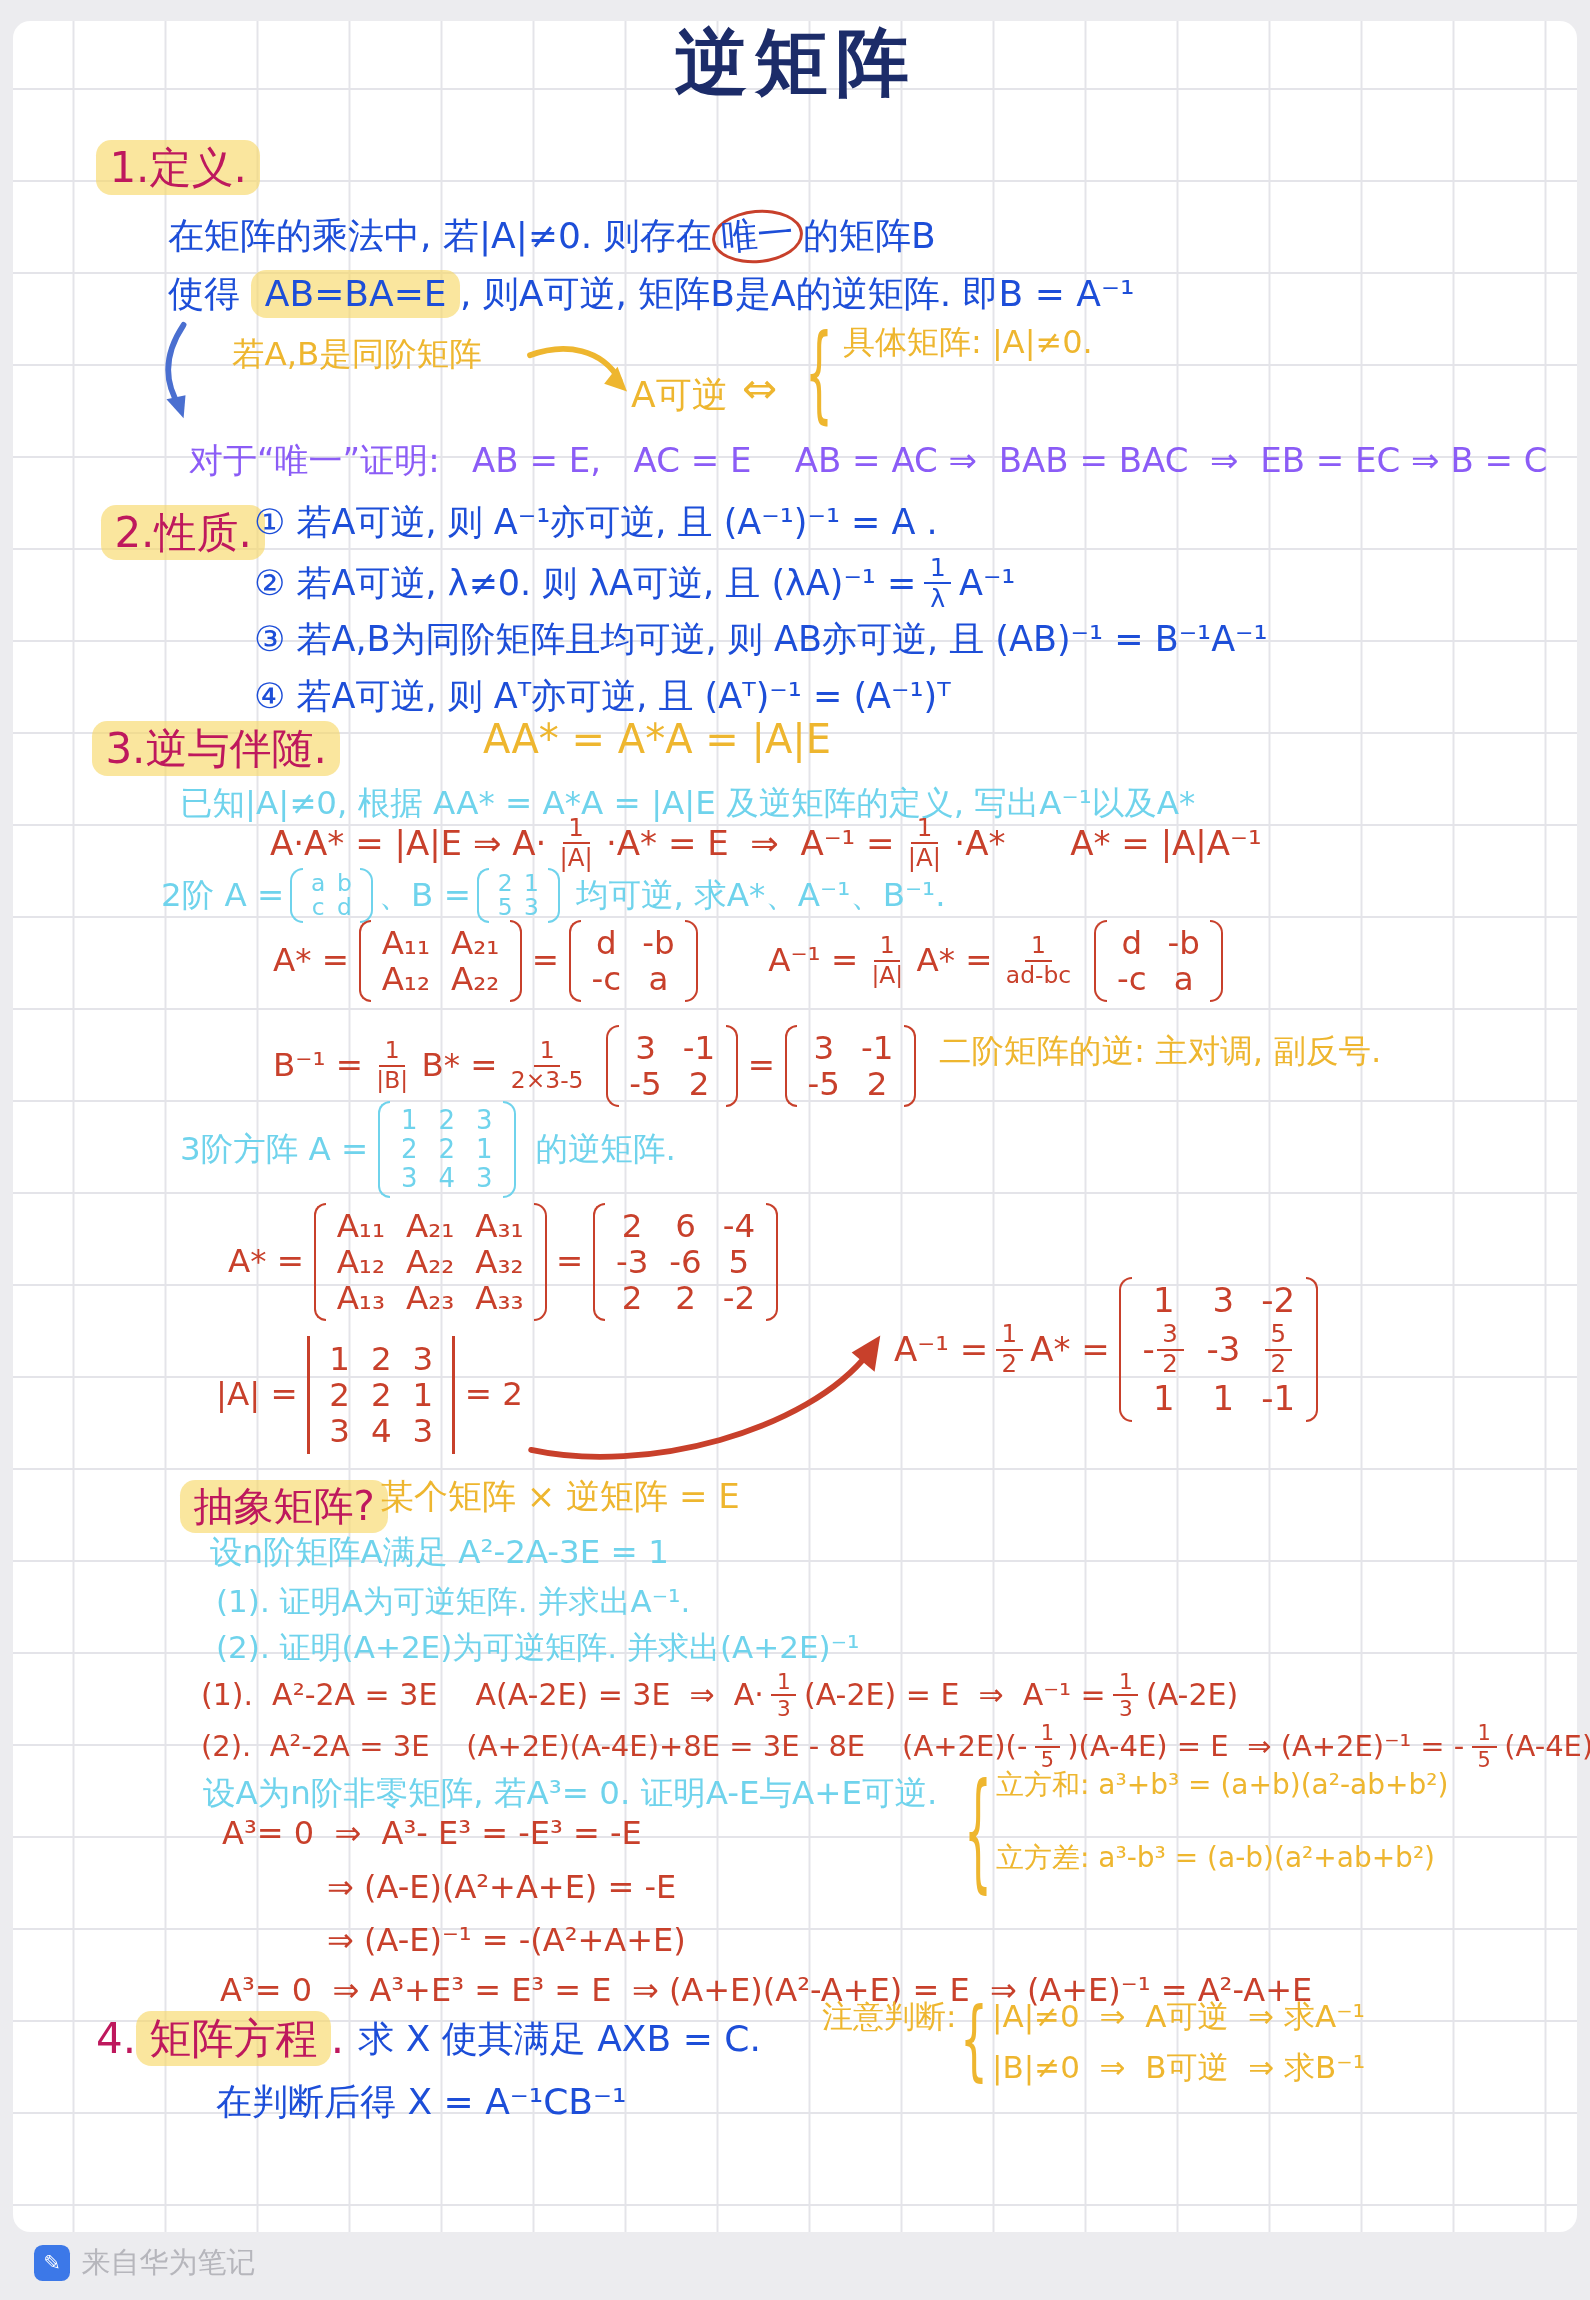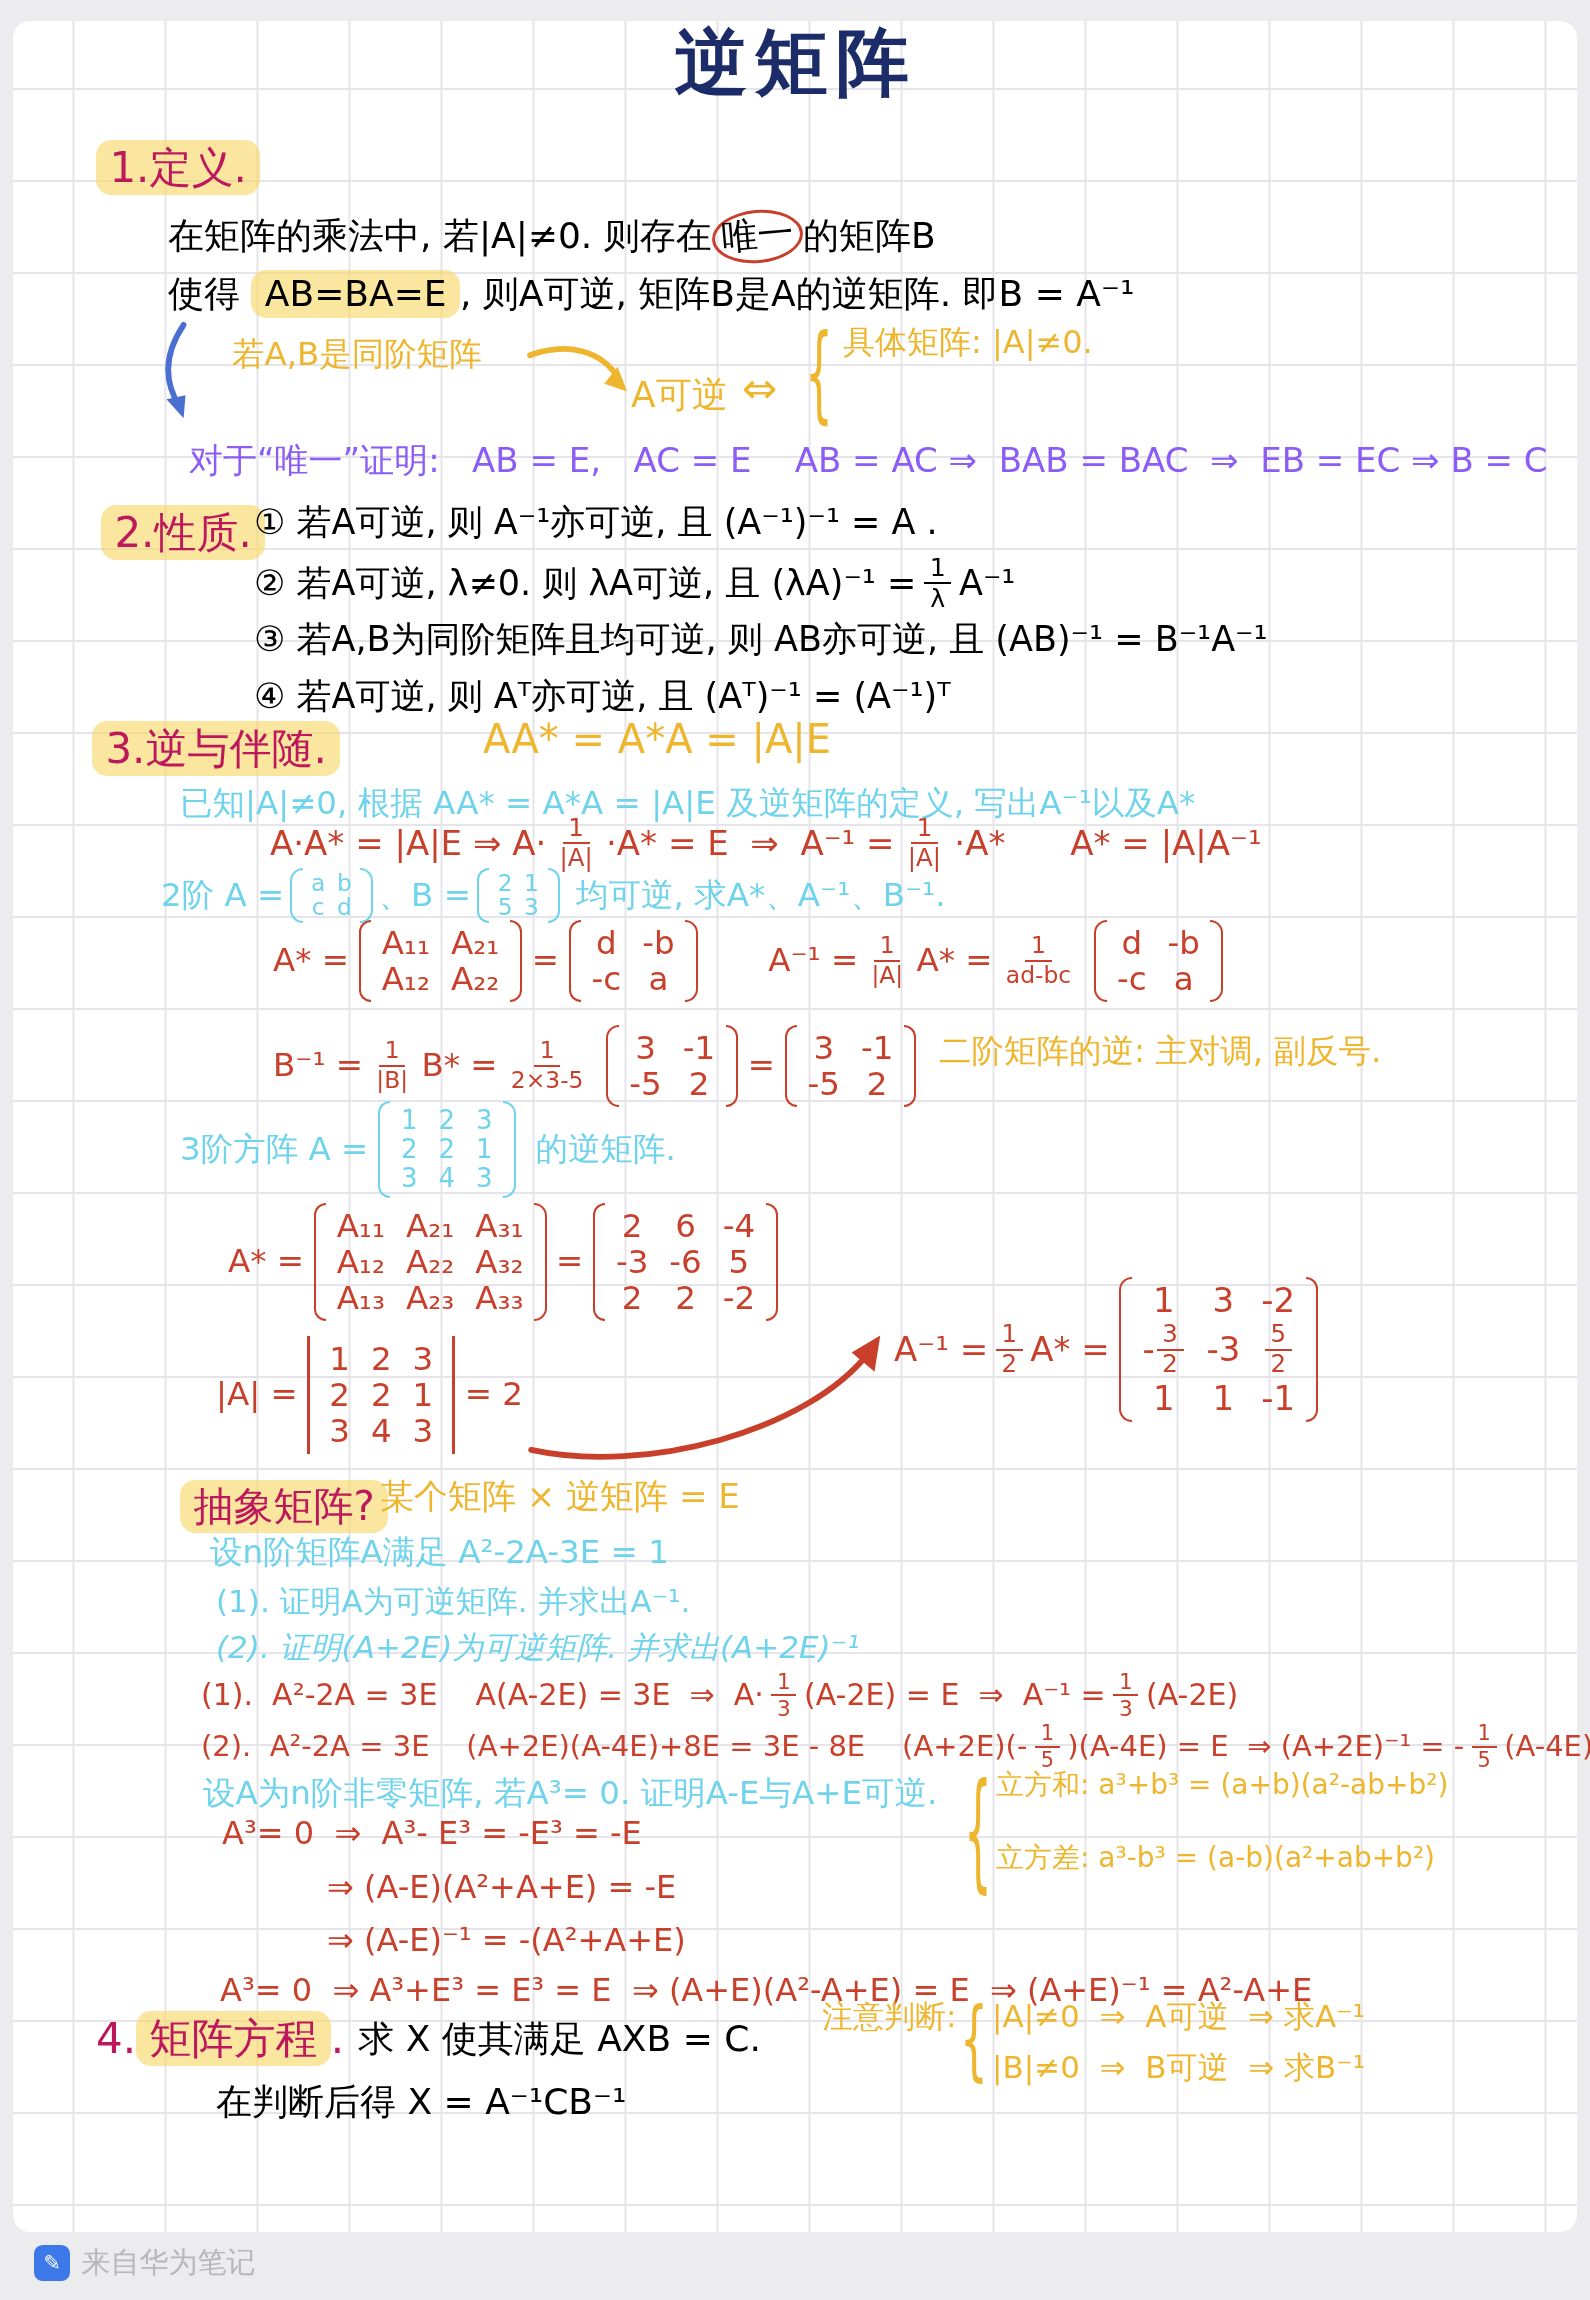--- a/index.html
+++ b/index.html
@@ -3,21 +3,21 @@
 <meta charset="utf-8">
 <style>
   html,body{margin:0;padding:0;background:#ececef;}
   #page{position:relative;width:1591px;height:2301px;background:#ececef;overflow:hidden;
         font-family:"DejaVu Sans",sans-serif;}
   #card{position:absolute;left:13.4px;top:21px;width:1564px;height:2211px;background-color:#ffffff;
         background-image:linear-gradient(to right,#e4e4e9 1.9px,transparent 1.9px),
                          linear-gradient(to bottom,#e4e4e9 1.9px,transparent 1.9px);
         background-size:92px 92px;background-position:-32.5px 67px;border-radius:17px;}
   .line{position:absolute;display:flex;align-items:center;white-space:pre;line-height:1.22;}
-  .ink{color:#000000}.blue{color:#be185d}.yel{color:#eeb62f}.cyan{color:#6fd3ec}
+  .ink{color:#1d4ed8}.blue{color:#be185d}.yel{color:#eeb62f}.cyan{color:#6fd3ec}
   .red{color:#c8402b}.red2{color:#8b5cf6}
   .hl{background:rgba(247,215,98,.62);border-radius:15.3px;padding:1.9px 13.4px;}
   .circ{display:inline-block;border:3.3px solid #c8402b;border-radius:50%;padding:0 6.7px 2.9px;transform:rotate(-5deg);}
   .fr{display:inline-flex;flex-direction:column;align-items:center;vertical-align:middle;margin:0 7.6px;line-height:1;}
   .fr b{font-weight:inherit;font-size:.72em;padding:1.9px 5.7px;}
   .fr b:first-child{border-bottom:2.9px solid currentColor;}
   .mx{display:inline-flex;align-items:stretch;margin:0 9.6px;}
   .mx::before{content:"";width:10.5px;border:2.9px solid currentColor;border-right:none;border-radius:15.3px 0 0 15.3px;margin-right:8.6px;}
   .mx::after{content:"";width:10.5px;border:2.9px solid currentColor;border-left:none;border-radius:0 15.3px 15.3px 0;margin-left:8.6px;}
   .det::before{width:0;border:none;border-left:3.3px solid currentColor;border-radius:0;margin-right:17px;}
@@ -57,21 +57,21 @@
   #note2x2{left:939px;top:1032px;font-size:32.5px;}
   #example3{left:180px;top:1101px;font-size:32.5px;}
   #example3 .mx{font-size:.8em}
   #astar3{left:228px;top:1203px;font-size:32.5px;}
   #detA{left:216px;top:1336px;font-size:32.5px;}
   #ainv3{left:894px;top:1277px;font-size:34px;}
   #abh{left:180px;top:1480px;font-size:40px;}
   #abnote{left:380px;top:1476px;font-size:34px;}
   #setup{left:210px;top:1533px;font-size:32.5px;}
   #q1{left:216px;top:1583px;font-size:31px;}
-  #q2{left:216px;top:1629px;font-size:31px;font-style:italic;}
+  #q2{left:216px;top:1629px;font-size:31px;}
   #s1line{left:201px;top:1669px;font-size:30px;}
   #s2line{left:201px;top:1721px;font-size:29px;}
   #setup2{left:203px;top:1774px;font-size:32.5px;}
   #brace2{left:964px;top:1810px;font-size:44px;transform:scaleY(2.9);color:#eeb62f;}
   #cube1{left:996px;top:1768px;font-size:28px;}
   #cube2{left:996px;top:1841px;font-size:28px;}
   #d1{left:222px;top:1814px;font-size:32px;}
   #d2{left:327px;top:1868px;font-size:32px;}
   #d3{left:327px;top:1921px;font-size:32px;}
   #d4{left:220px;top:1971px;font-size:32px;}

